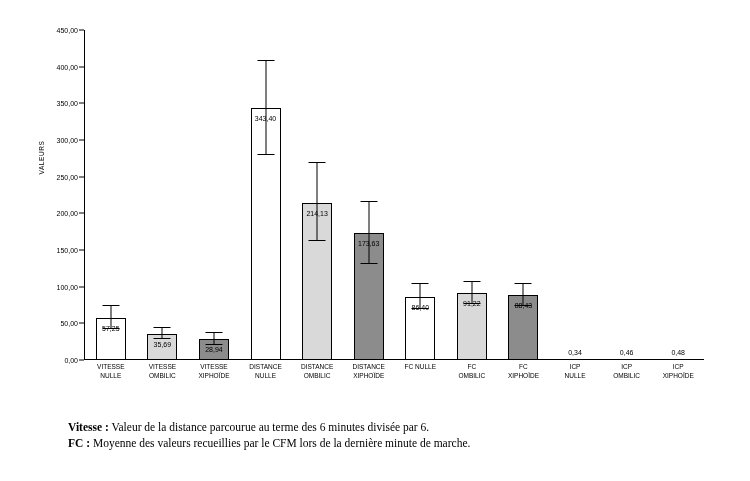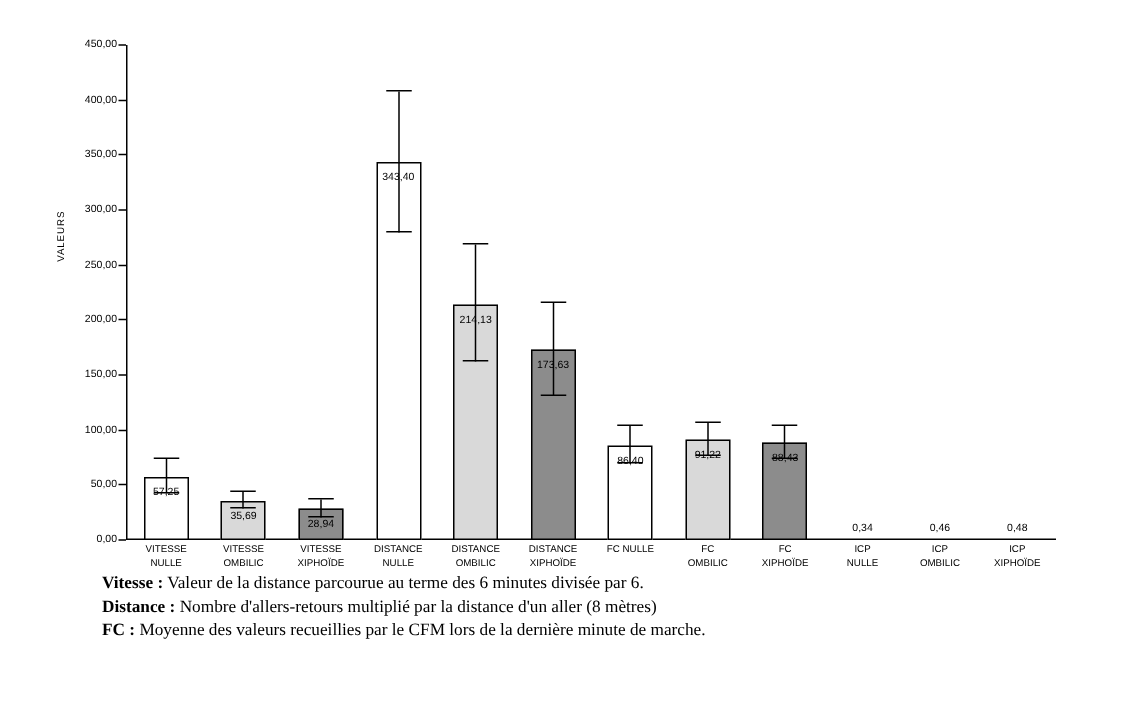--- a/index.html
+++ b/index.html
@@ -135,21 +135,21 @@
     font-family: "Liberation Sans", sans-serif;
     font-size: 6.5px;
     line-height: 9px;
     color: #000;
   }
 
   
   .notes {
     position: absolute;
     left: 68px;
-    top: 382px;
+    top: 420px;
     width: 640px;
     font-family: "Liberation Serif", serif;
     font-size: 11.5px;
     line-height: 15.5px;
     color: #000;
   }
   .notes div { white-space: nowrap; }
   .notes b { font-weight: bold; }
 </style>
 </head>
@@ -307,16 +307,15 @@
         </div>
         <div class="x-label" style="left: 567.417px; width: 51.5833px;">
           <div>ICP</div>
           <div>XIPHOÏDE</div>
         </div>
       </div>
   </div>
 
   <div class="notes">
     <div><b>Vitesse :</b><span> Valeur de la distance parcourue au terme des 6 minutes divisée par 6.</span></div>
-    <div><b>Distance :</b><span> Nombre d'allers-retours multiplié par la distance d'un aller (8 mètres)</span></div>
     <div><b>FC :</b><span> Moyenne des valeurs recueillies par le CFM lors de la dernière minute de marche.</span></div>
   </div>
 </div>
 
 </body></html>

